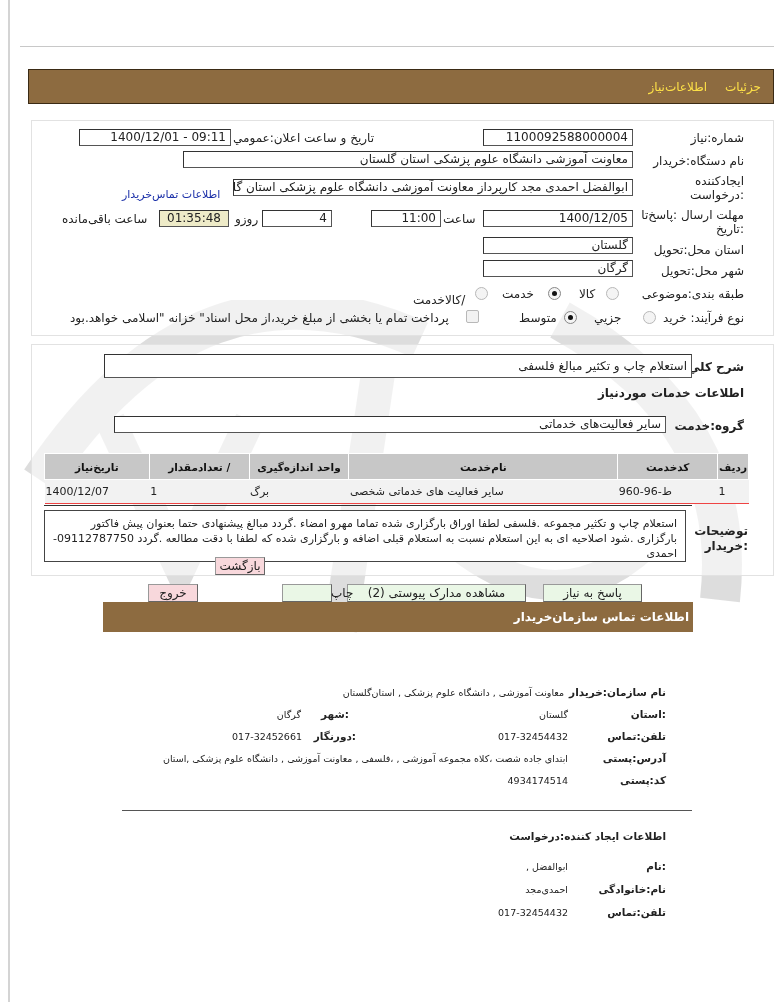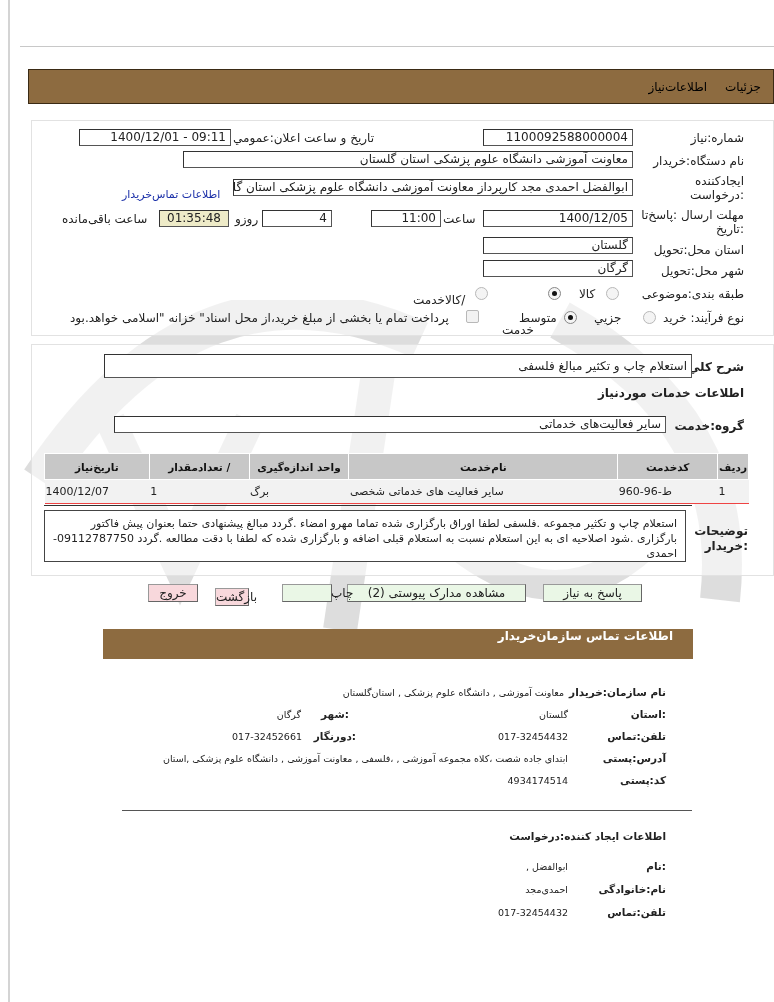--- a/index.html
+++ b/index.html
@@ -11,21 +11,21 @@
   .left-rule { position: absolute; left: 8px; top: 0; width: 2px; height: 1002px; background: #d4d4d4; }
   .top-rule { position: absolute; left: 20px; top: 46px; width: 754px; height: 1px; background: #c8c8c8; }
 
   .watermark { position: absolute; left: 0; top: 300px; width: 774px; height: 400px; pointer-events: none; opacity: 0.28; z-index: 0; }
 
   .header-bar {
     position: absolute; left: 28px; top: 69px; width: 746px; height: 35px;
     background: #8d6b40; border: 1px solid #3a2a14; direction: rtl;
     display: flex; align-items: center; padding-right: 12px; gap: 18px; z-index: 2;
   }
-  .header-bar span { color: #000000; font-size: 12px; }
+  .header-bar span { color: #fde047; font-size: 12px; }
 
   .panel { position: absolute; background: rgba(255,255,255,0.6); border: 1px solid #e2e2e2; z-index: 1; }
   .panel-1 { left: 31px; top: 120px; width: 743px; height: 216px; }
   .panel-2 { left: 31px; top: 344px; width: 743px; height: 232px; }
 
   .abs { position: absolute; z-index: 3; white-space: nowrap; }
   .lbl { font-size: 12px; color: #222; direction: rtl; text-align: right; }
   .box {
     position: absolute; z-index: 3; height: 17px; background: #fff;
     border: 1px solid #555; border-top-color: #333; border-left-color: #333;
@@ -51,22 +51,22 @@
     position: absolute; left: 44px; top: 510px; width: 642px; height: 52px; z-index: 3;
     border: 1px solid #444; background: #fff; direction: rtl; text-align: right;
     font-size: 11px; line-height: 15px; padding: 5px 8px;
   }
 
   .btn { position: absolute; z-index: 3; height: 18px; font-size: 12px; line-height: 16px; text-align: center; border: 1px solid #666; border-top-color: #999; border-left-color: #999; }
   .btn.green { background: #eaf7e6; }
   .btn.pink { background: #f8d8dc; }
 
   .contact-bar {
-    position: absolute; left: 103px; top: 629px; width: 590px; height: 30px; background: #8d6b40;
-    direction: rtl; padding-right: 20px; display: flex; align-items: flex-start; z-index: 2;
+    position: absolute; left: 103px; top: 602px; width: 590px; height: 30px; background: #8d6b40;
+    direction: rtl; padding-right: 4px; display: flex; align-items: center; z-index: 2;
   }
   .contact-bar span { color: #fff; font-weight: bold; font-size: 12px; }
   .c-lbl { font-weight: bold; font-size: 10.5px; direction: rtl; }
   .c-val { font-size: 9.5px; direction: rtl; color: #222; }
   .c-rule { position: absolute; left: 122px; top: 810px; width: 570px; height: 1px; background: #555; z-index: 3; }
 </style>
 </head>
 <body>
 
 <div class="left-rule"></div>
@@ -113,21 +113,21 @@
 
 <span class="abs lbl" style="right:30px; top:243px;">استان محل:تحویل</span>
 <div class="box" style="left:483px; top:237px; width:150px;">گلستان</div>
 <span class="abs lbl" style="right:30px; top:264px;">شهر محل:تحویل</span>
 <div class="box" style="left:483px; top:260px; width:150px;">گرگان</div>
 
 <span class="abs lbl" style="right:30px; top:287px;">طبقه بندی:موضوعی</span>
 <div class="radio" style="left:606px; top:287px;"></div>
 <span class="abs lbl" style="left:579px; top:287px;">کالا</span>
 <div class="radio on" style="left:548px; top:287px;"></div>
-<span class="abs lbl" style="left:502px; top:287px;margin-top:36px;">خدمت</span>
+<span class="abs lbl" style="left:502px; top:287px;">خدمت</span>
 <div class="radio" style="left:475px; top:287px;"></div>
 <span class="abs lbl" style="left:413px; top:293px;">/کالاخدمت</span>
 
 <span class="abs lbl" style="right:30px; top:311px;">نوع فرآیند: خرید</span>
 <div class="radio" style="left:643px; top:311px;"></div>
 <span class="abs lbl" style="left:594px; top:311px;">جزیي</span>
 <div class="radio on" style="left:564px; top:311px;"></div>
 <span class="abs lbl" style="left:519px; top:311px;">متوسط</span>
 <div class="check" style="left:466px; top:310px;"></div>
 <span class="abs lbl" style="left:70px; top:311px;">پرداخت تمام یا بخشی از مبلغ خرید،از محل اسناد" خزانه "اسلامی خواهد.بود</span>
@@ -162,21 +162,21 @@
 </table>
 <div class="table-underline"></div>
 
 <span class="abs b-lbl" style="right:26px; top:524px;">توضیحات</span>
 <span class="abs b-lbl" style="right:26px; top:539px;">:خریدار</span>
 <div class="desc-box">استعلام چاپ و تکثیر مجموعه .فلسفی لطفا اوراق بارگزاری شده تماما مهرو امضاء .گردد مبالغ پیشنهادی حتما بعنوان پیش فاکتور بارگزاری .شود اصلاحیه ای به این استعلام نسبت به استعلام قبلی اضافه و بارگزاری شده که لطفا با دقت مطالعه .گردد 09112787750-احمدی</div>
 
 <div class="btn green" style="left:543px; top:584px; width:99px;">پاسخ به نیاز</div>
 <div class="btn green" style="left:347px; top:584px; width:179px;">مشاهده مدارک پیوستی (2)</div>
 <div class="btn green" style="left:282px; top:584px; width:49px;padding-left:48px;">چاپ</div>
-<div class="btn pink" style="left:215px; top:588px; width:34px;">بازگشت</div>
+<div class="btn pink" style="left:215px; top:557px; width:50px;">بازگشت</div>
 <div class="btn pink" style="left:148px; top:584px; width:50px;">خروج</div>
 
 <div class="contact-bar">
   <span>اطلاعات  تماس سازمان‌خریدار</span>
 </div>
 
 <span class="abs c-lbl" style="right:108px; top:686px;">نام سازمان:خریدار</span>
 <span class="abs c-val" style="right:210px; top:687px;">معاونت آموزشی , دانشگاه علوم پزشکی , استان‌گلستان</span>
 
 <span class="abs c-lbl" style="right:108px; top:708px;">:استان</span>

